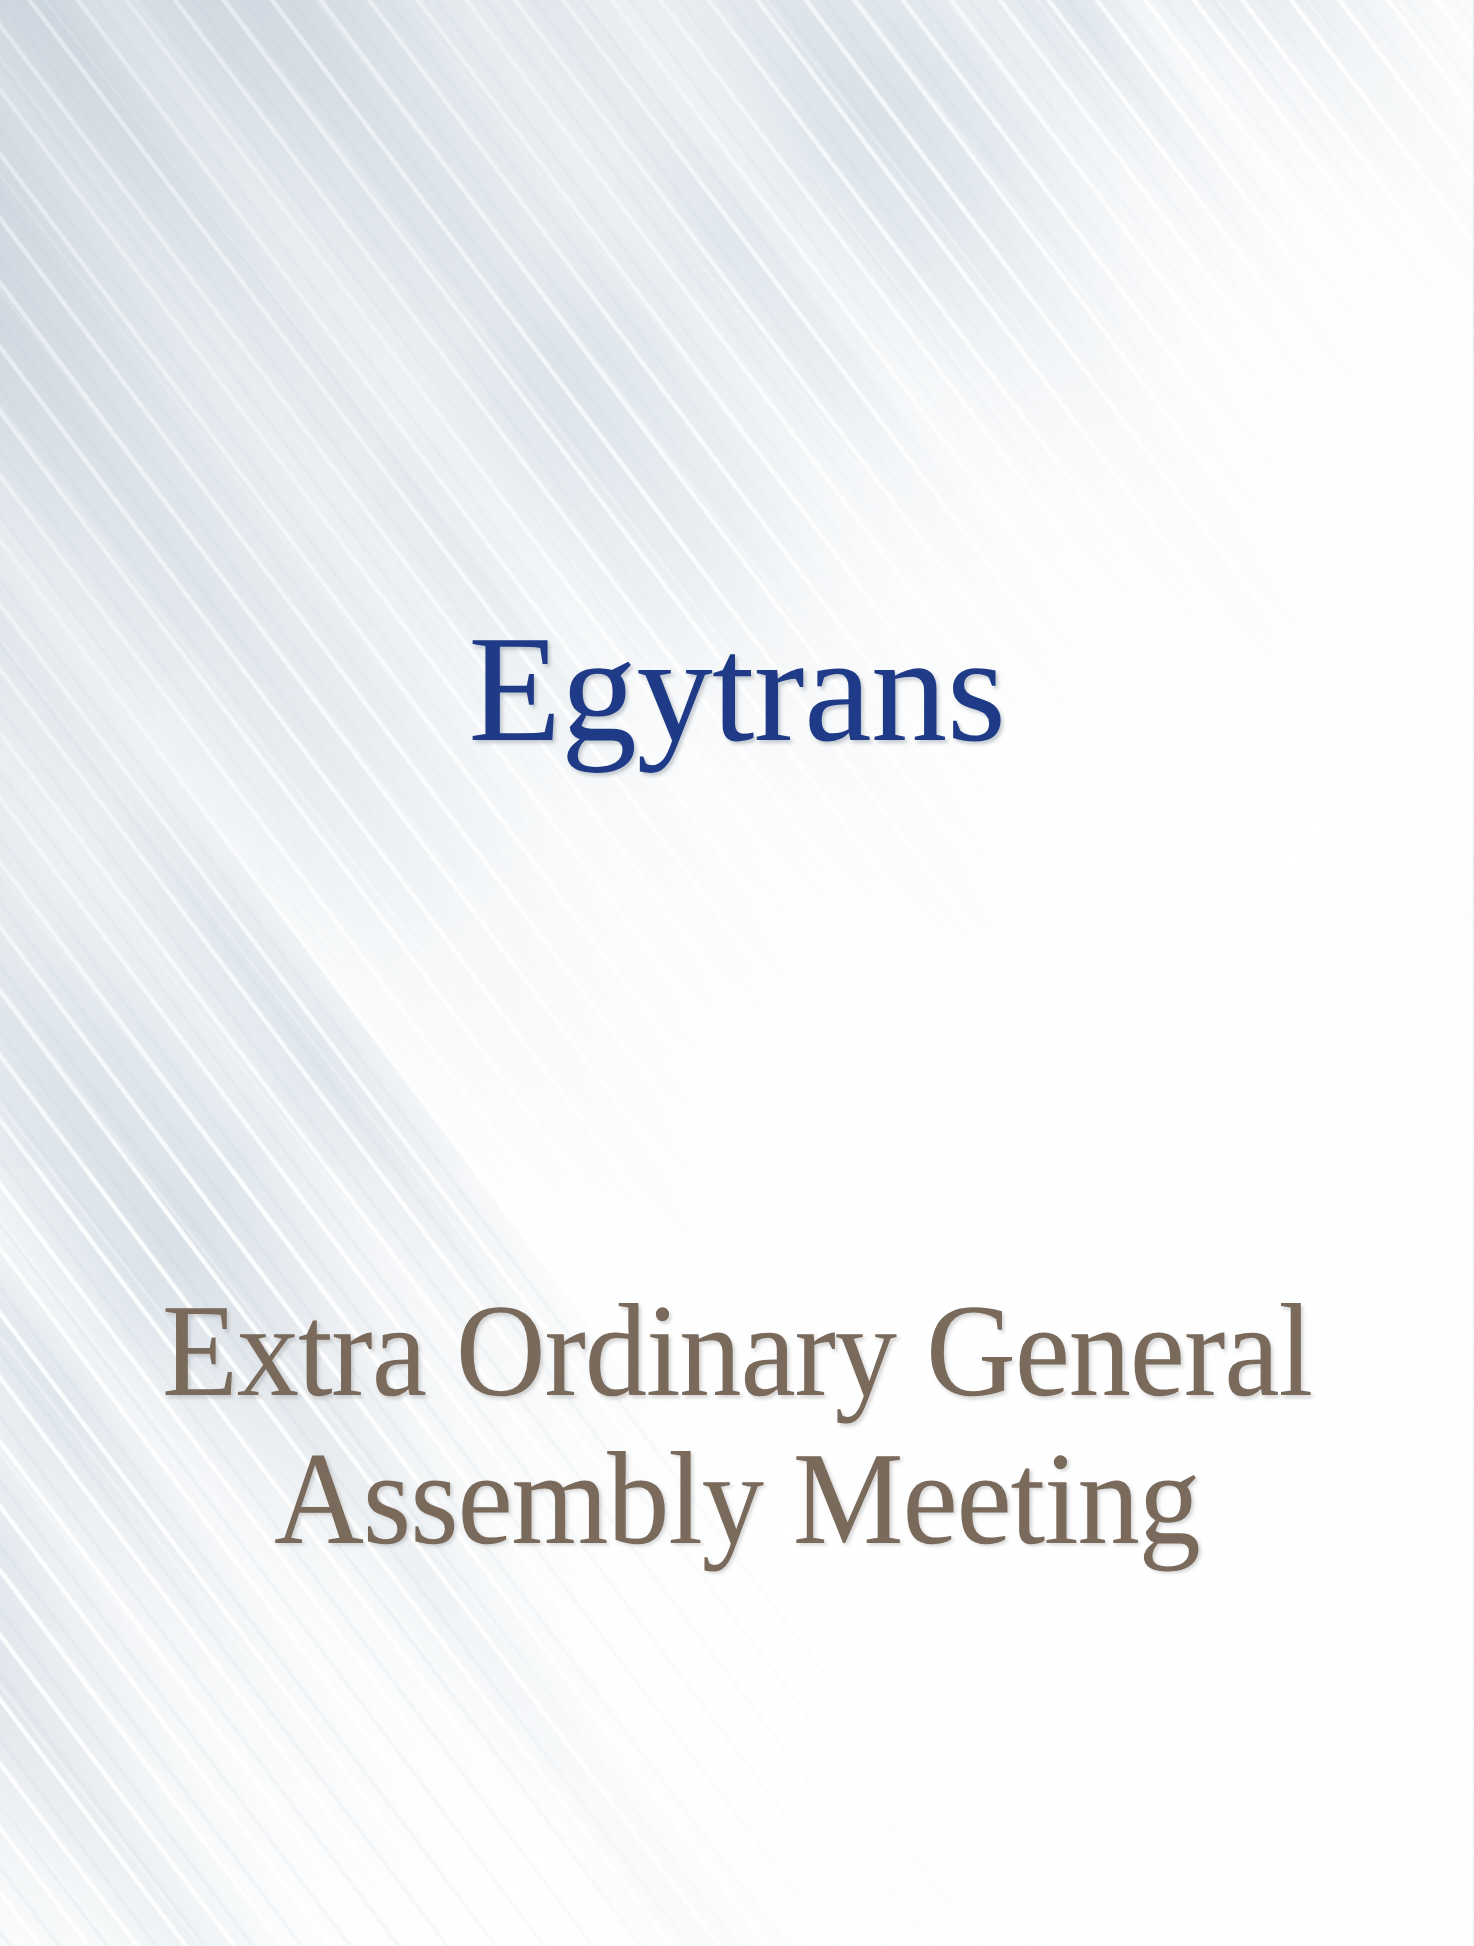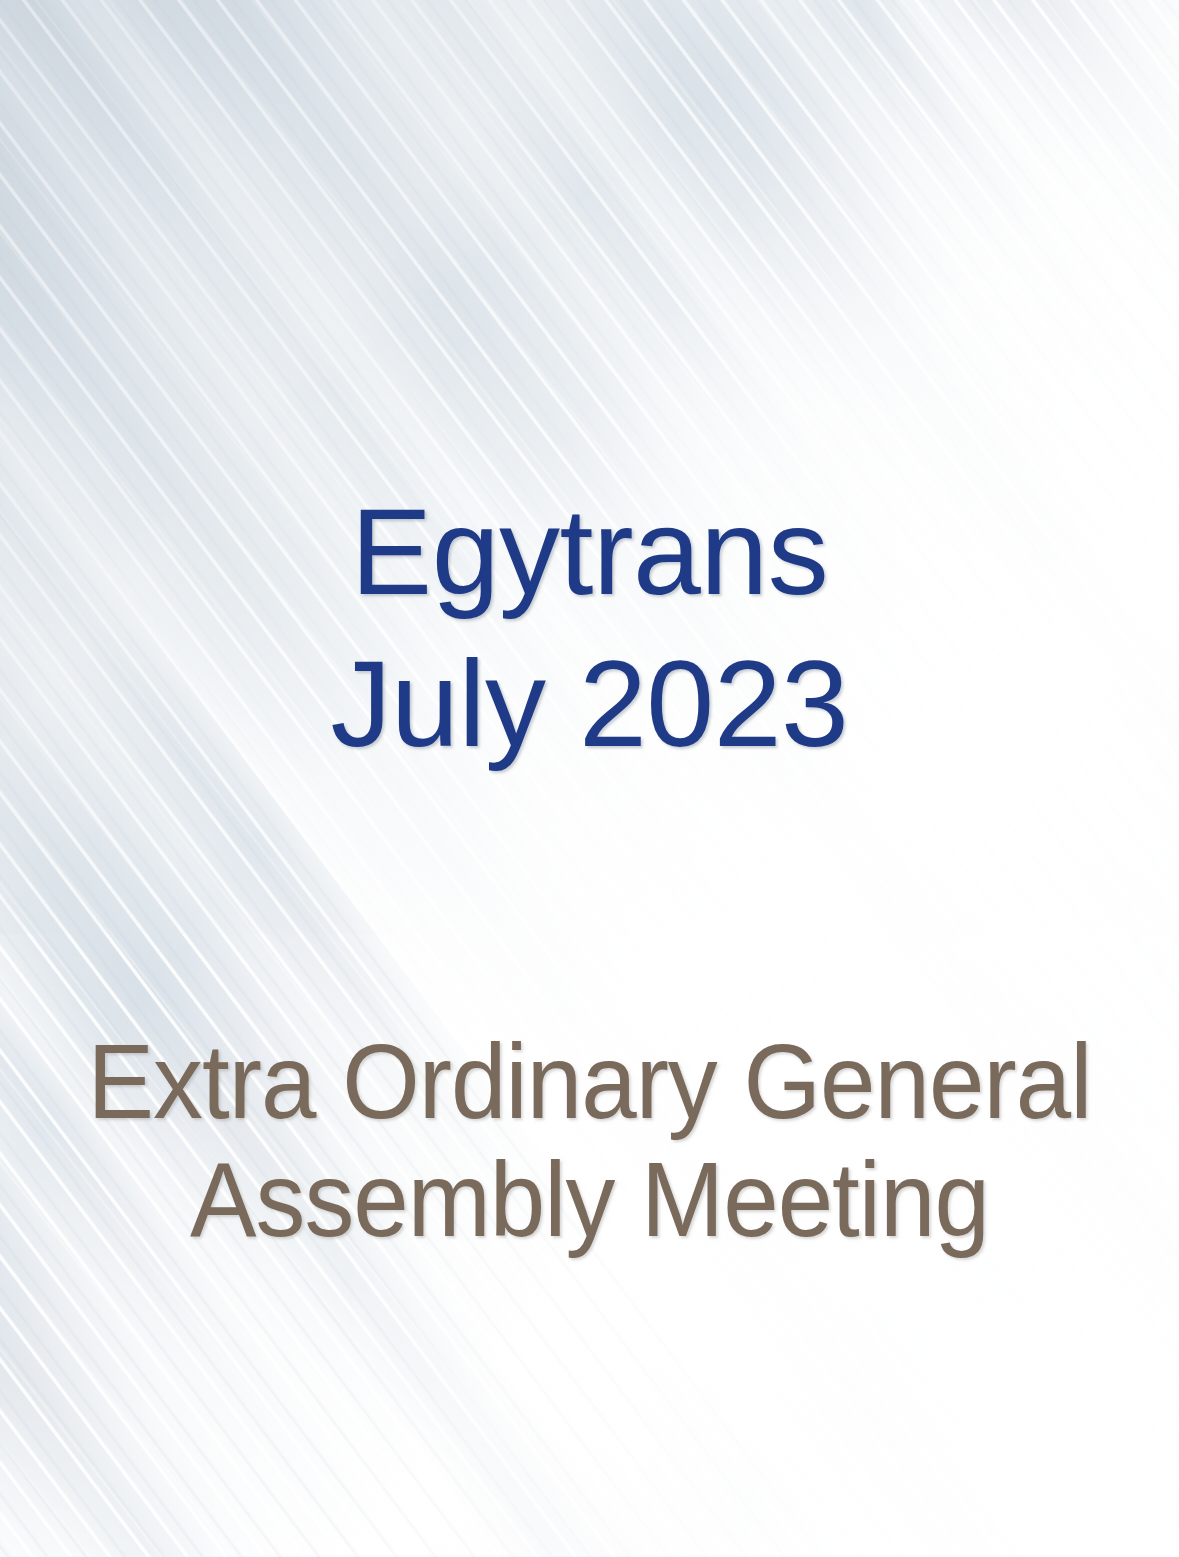--- a/index.html
+++ b/index.html
@@ -7,21 +7,21 @@
     padding: 0;
     background: #ffffff;
   }
 
   #slide {
     position: relative;
     width: 1179px;
     height: 1557px;
     overflow: hidden;
     background: #5eead4;
-    font-family: Liberation Sans, sans-serif;
+    font-family: Liberation Serif, serif;
   }
 
   
 
   .bg-layer {
     position: absolute;
     inset: -60%;
     pointer-events: none;
   }
 
@@ -200,21 +200,20 @@
     <div class="bg-stripes2"></div>
     <div class="bg-corner-tl"></div>
     <div class="bg-sweep"></div>
     <div class="bg-corner-br"></div>
   </div>
 
   <div class="content">
 
     <div class="title-block">
       <div class="title-line">Egytrans</div>
-      <div class="title-line">July 2023</div>
     </div>
 
     <div class="subtitle-block">
       <div class="subtitle-line">Extra Ordinary General</div>
       <div class="subtitle-line">Assembly Meeting</div>
     </div>
 
   </div>
 </div>
 

